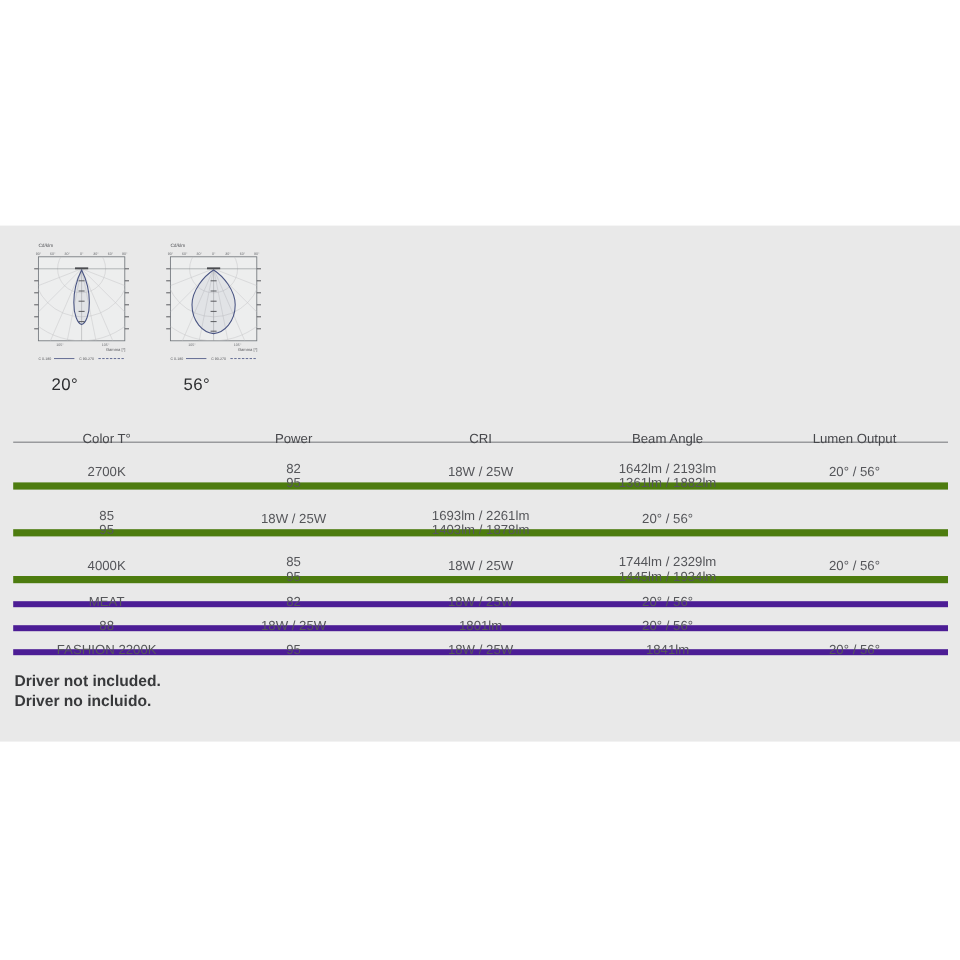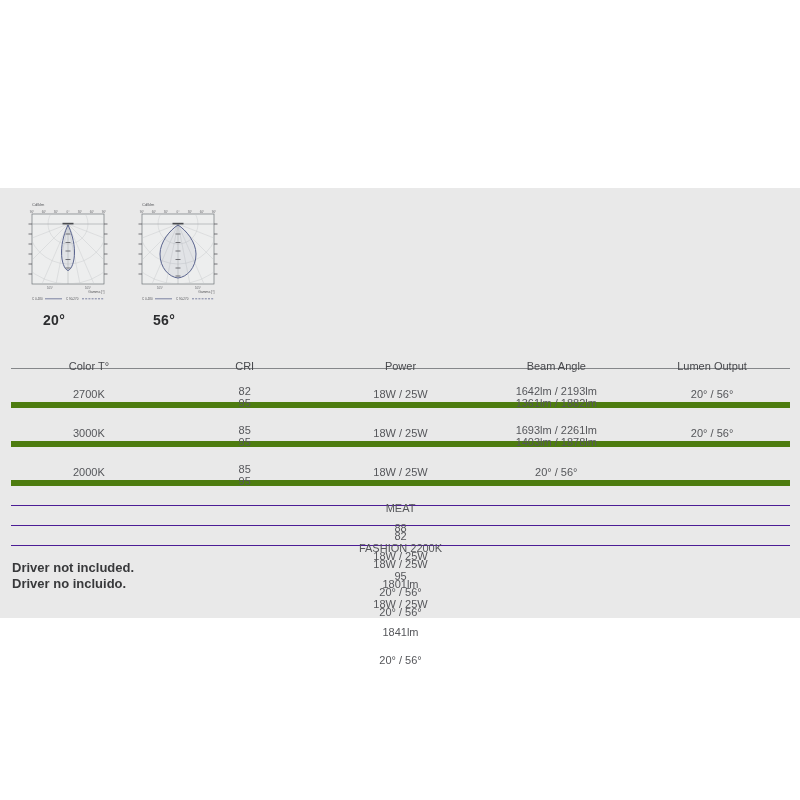--- a/index.html
+++ b/index.html
@@ -9,21 +9,21 @@
     -webkit-font-smoothing:antialiased;
   }
   .band{position:absolute;left:0;top:188px;width:800px;height:430px;background:#e9e9e9;}
 
   
   .diagram{position:absolute;top:10px;width:100px;}
   .diagram.d1{left:12px;}
   .diagram.d2{left:122px;}
   .diagram svg{display:block;}
   .beam-label{
-    margin-top:10px;text-align:center;font-size:14px;font-weight:bold;color:#2d2e30;
+    margin-top:10px;text-align:center;font-size:14px;font-weight:normal;color:#2d2e30;
     transform:translateX(-8px);letter-spacing:.3px;
   }
   svg text{font-family:"Liberation Sans","DejaVu Sans",sans-serif;fill:#55565a;}
   .svg-unit{font-size:4px;}
   .svg-top{font-size:3px;text-anchor:middle;fill:#6a6c70;}
   .svg-bot{font-size:3px;text-anchor:middle;fill:#6a6c70;}
   .svg-gamma{font-size:3.4px;text-anchor:end;}
   .svg-leg{font-size:3px;}
   .frame{fill:#edeeee;stroke:#70757a;stroke-width:0.7;}
   .grid{stroke:#c3c5c7;stroke-width:0.4;fill:none;}
@@ -34,21 +34,21 @@
   .legline{stroke:#4a5583;stroke-width:0.7;}
   .legline.dash{stroke-dasharray:2 1.2;}
   .lum{fill:#4a4c50;}
 
   
   .spec-table{position:absolute;left:11px;top:159px;width:779px;font-size:11px;color:#55565a;}
   .trow,.thead{display:flex;box-sizing:border-box;}
   .thead{height:22px;border-bottom:1px solid #85878a;color:#47484c;}
   .cell{flex:0 0 20%;display:flex;align-items:center;justify-content:center;text-align:center;margin-top:16px;}
   .trow.group{height:39px;border-bottom:6px solid #4d7c0f;}
-  .trow.single{height:20px;border-bottom:1px solid #4c1d95;flex-direction:column;}
+  .trow.single{height:20px;border-bottom:5px solid #4c1d95;}
   .cell.split{flex-direction:column;justify-content:stretch;align-items:stretch;padding:0;}
   .cell.split .sub{flex:1;display:flex;align-items:center;justify-content:center;}
   .cell.split .subline{height:1px;background:#a6a8aa;width:100%;}
 
   
   .footer{position:absolute;left:12px;top:372px;font-size:13px;font-weight:bold;color:#38393b;line-height:16px;}
 </style>
 </head>
 <body>
 
@@ -189,22 +189,22 @@
         <text class="svg-leg" x="54" y="102">C 90-270</text>
         <line class="legline dash" x1="70" y1="100.8" x2="92" y2="100.8"></line>
       </g>
     </svg>
     <div class="beam-label">56°</div>
   </div>
 
   <div class="spec-table">
     <div class="thead">
       <div class="cell">Color T°</div>
+      <div class="cell">Power</div>
       <div class="cell">CRI</div>
-      <div class="cell">Power</div>
       <div class="cell">Beam Angle</div>
       <div class="cell">Lumen Output</div>
     </div>
 
     <div class="trow group">
       <div class="cell">2700K</div>
       <div class="cell split">
         <div class="sub">82</div>
         <div class="subline"></div>
         <div class="sub">95</div>
@@ -212,43 +212,47 @@
       <div class="cell">18W / 25W</div>
       <div class="cell split">
         <div class="sub">1642lm / 2193lm</div>
         <div class="subline"></div>
         <div class="sub">1361lm / 1882lm</div>
       </div>
       <div class="cell">20° / 56°</div>
     </div>
 
     <div class="trow group">
-      <div class="cell">3000K</div>
       <div class="cell split">
         <div class="sub">85</div>
         <div class="subline"></div>
         <div class="sub">95</div>
       </div>
       <div class="cell">18W / 25W</div>
       <div class="cell split">
         <div class="sub">1693lm / 2261lm</div>
         <div class="subline"></div>
         <div class="sub">1403lm / 1878lm</div>
       </div>
       <div class="cell">20° / 56°</div>
     </div>
 
     <div class="trow group">
-      <div class="cell">2000K</div>
+      <div class="cell">4000K</div>
       <div class="cell split">
         <div class="sub">85</div>
         <div class="subline"></div>
         <div class="sub">95</div>
       </div>
       <div class="cell">18W / 25W</div>
+      <div class="cell split">
+        <div class="sub">1744lm / 2329lm</div>
+        <div class="subline"></div>
+        <div class="sub">1445lm / 1934lm</div>
+      </div>
       <div class="cell">20° / 56°</div>
     </div>
 
     <div class="trow single">
       <div class="cell">MEAT</div>
       <div class="cell">82</div>
       <div class="cell">18W / 25W</div>
       <div class="cell">20° / 56°</div>
     </div>
 

